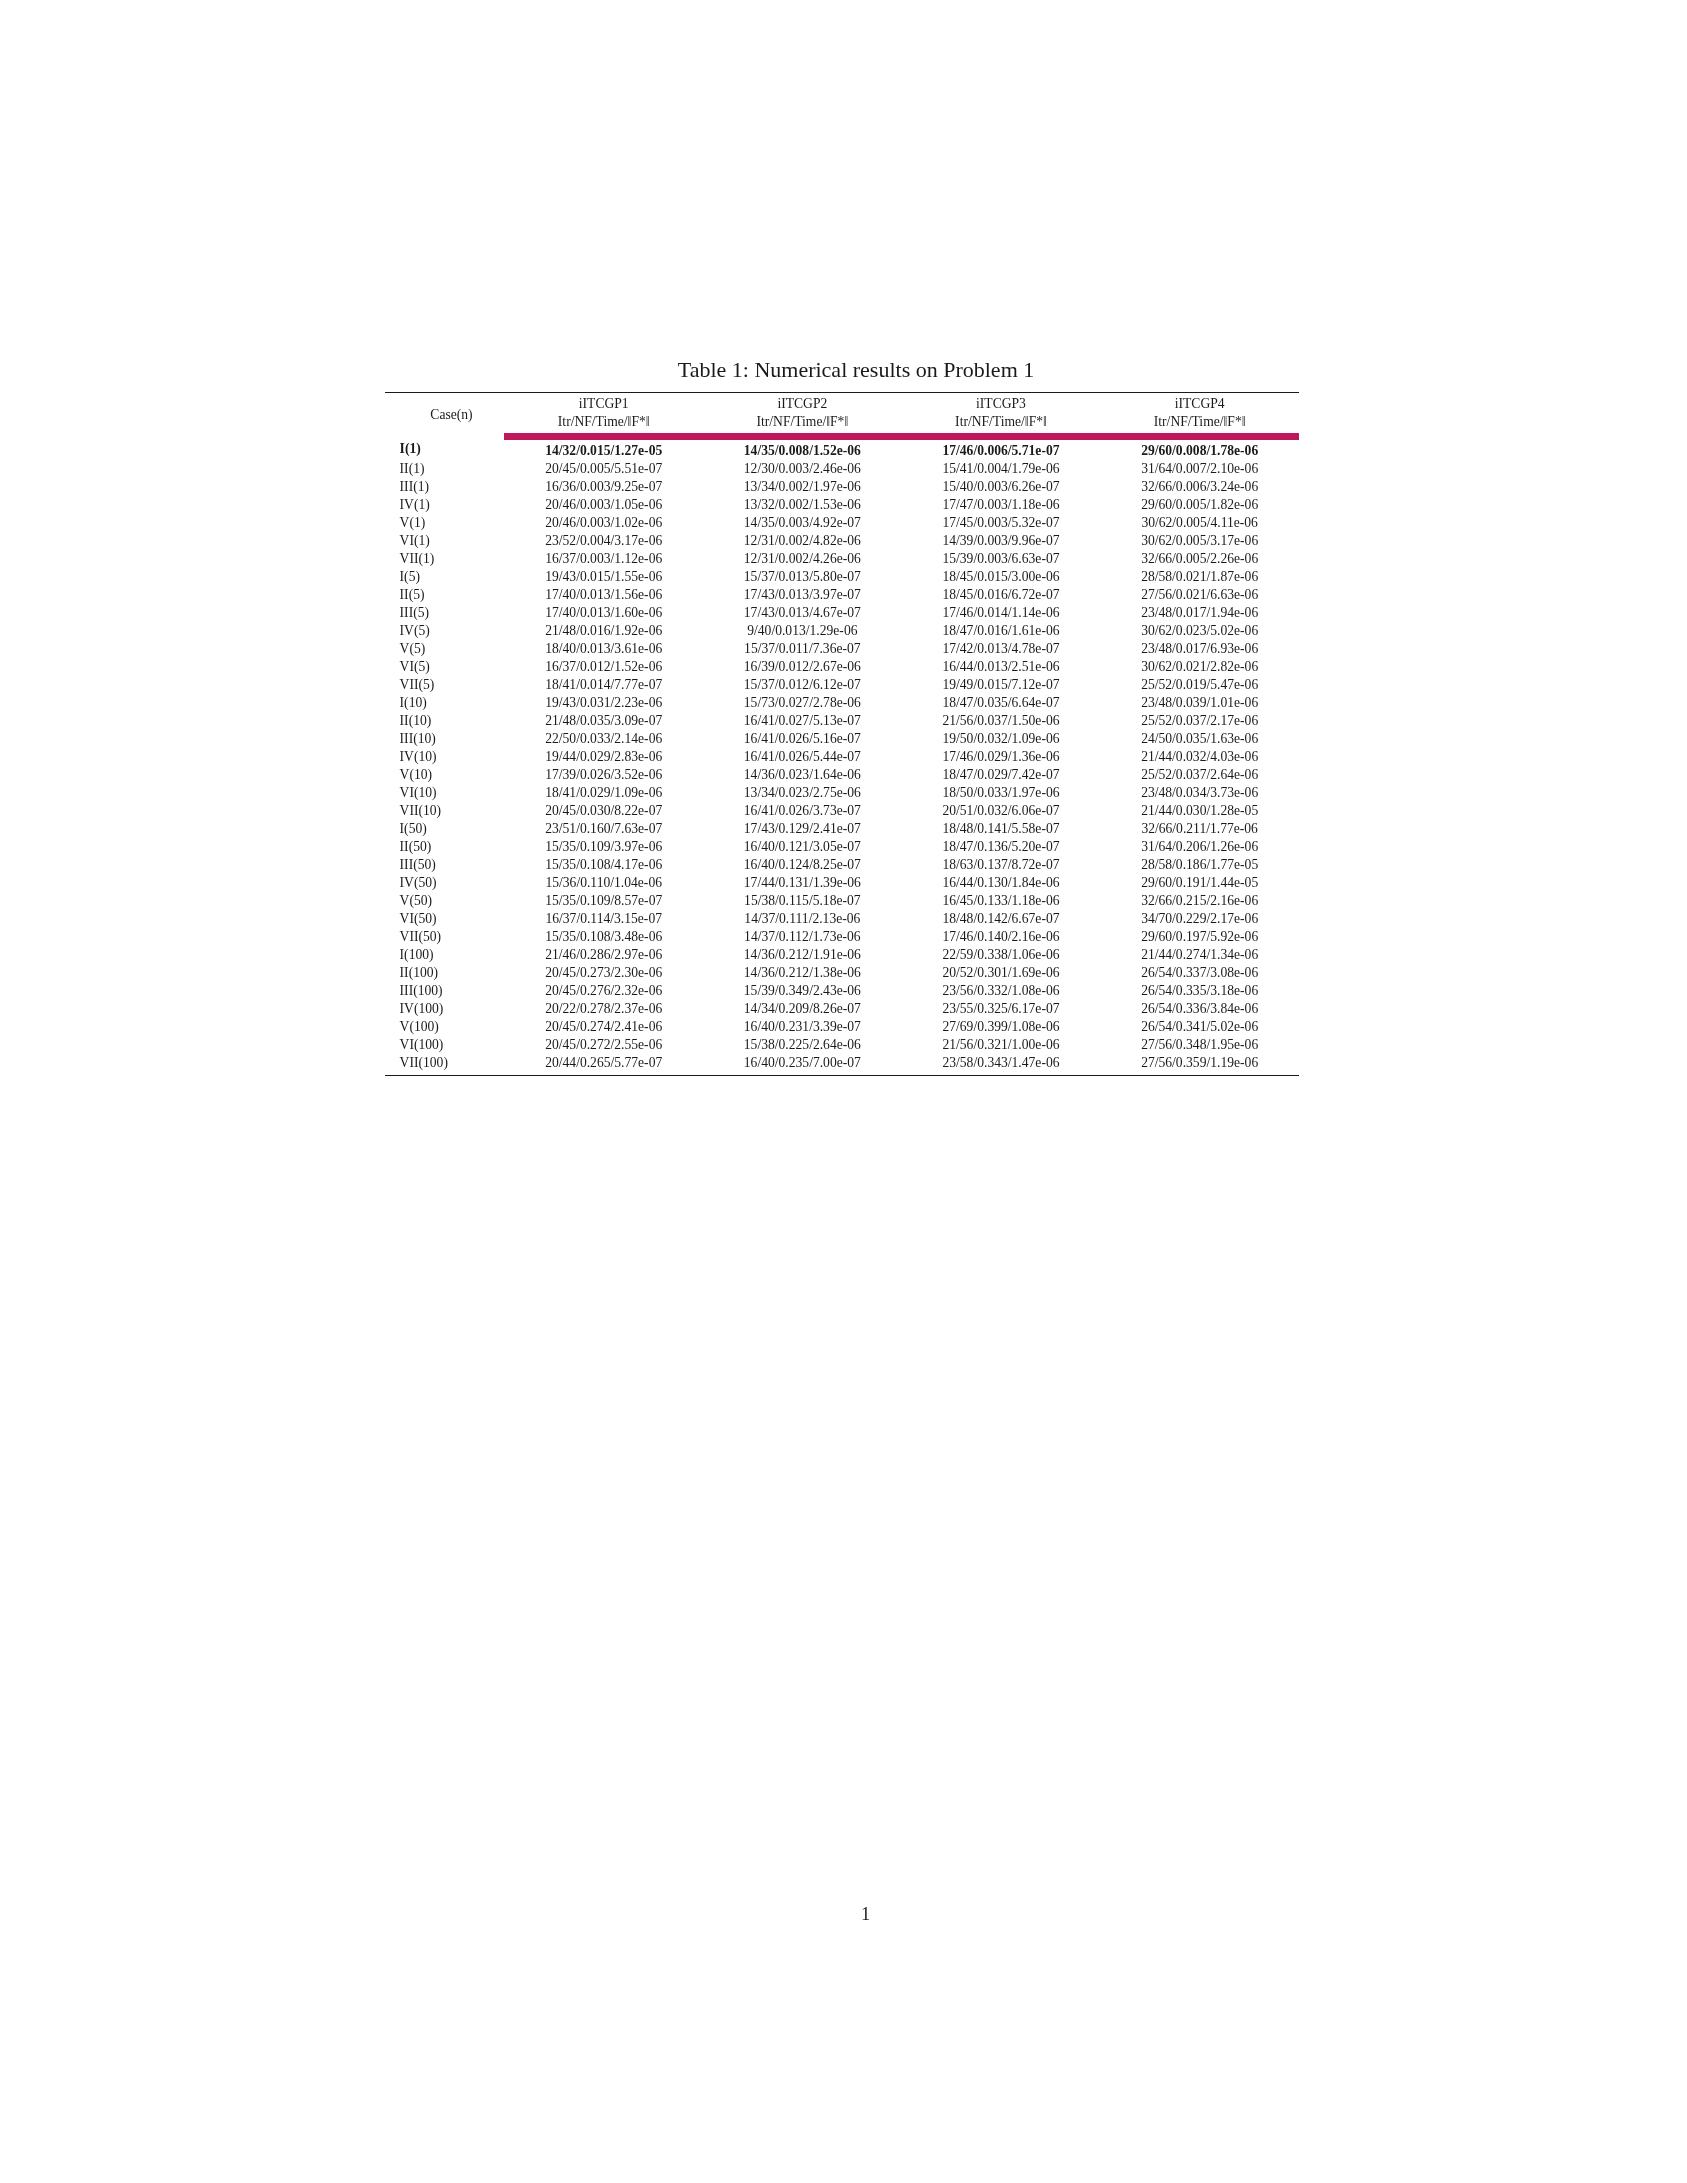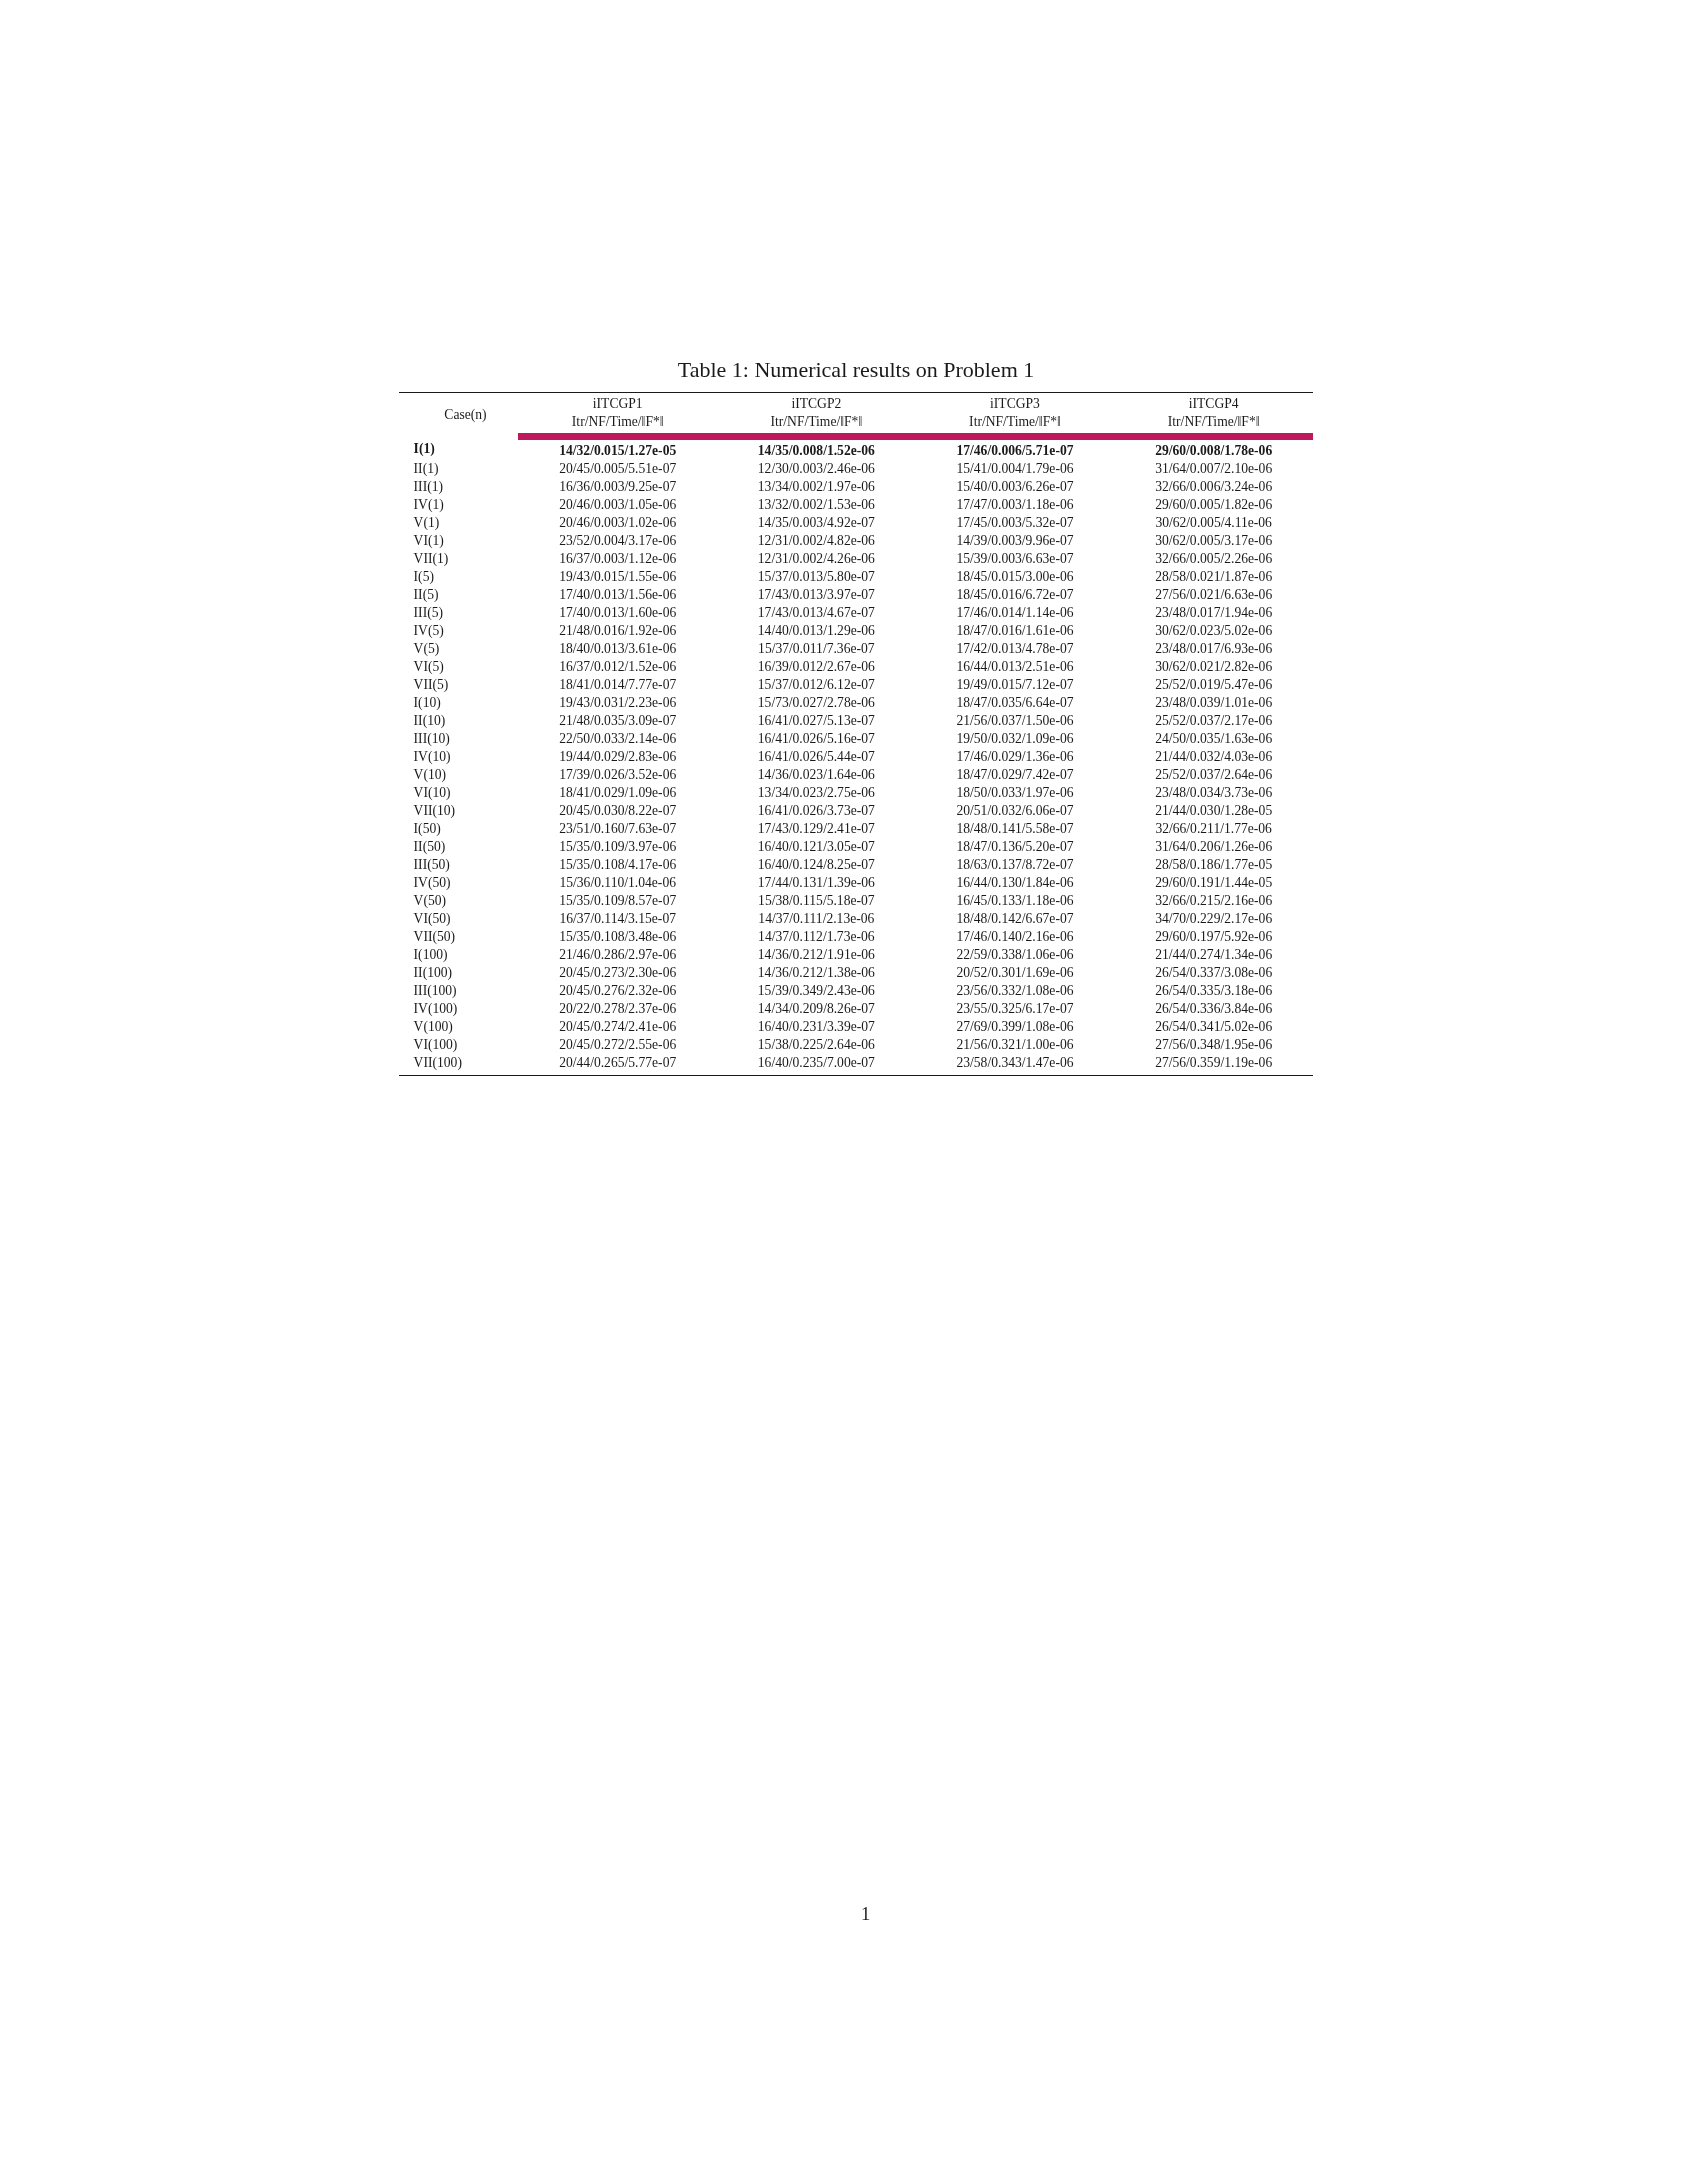--- a/index.html
+++ b/index.html
@@ -21,21 +21,21 @@
     top: 357px;
     left: 377px;
     width: 914px;
     text-align: center;
     font-size: 22px;
     white-space: nowrap;
   }
   #results-table {
     position: absolute;
     top: 392px;
-    left: 377px;
+    left: 363px;
     width: 914px;
     border-collapse: collapse;
     border-top: 1.7px solid #1a1a1a;
     border-bottom: 1.7px solid #1a1a1a;
     font-size: 13.6px;
   }
   #results-table thead tr.group-row th {
     padding-top: 2.6px;
     font-weight: normal;
     text-align: center;
@@ -174,21 +174,21 @@
         <tr>
           <td class="case">III(5)</td>
           <td>17/40/0.013/1.60e-06</td>
           <td>17/43/0.013/4.67e-07</td>
           <td>17/46/0.014/1.14e-06</td>
           <td>23/48/0.017/1.94e-06</td>
         </tr>
         <tr>
           <td class="case">IV(5)</td>
           <td>21/48/0.016/1.92e-06</td>
-          <td>14/40/0.013/1.29e-06</td>
+          <td>9/40/0.013/1.29e-06</td>
           <td>18/47/0.016/1.61e-06</td>
           <td>30/62/0.023/5.02e-06</td>
         </tr>
         <tr>
           <td class="case">V(5)</td>
           <td>18/40/0.013/3.61e-06</td>
           <td>15/37/0.011/7.36e-07</td>
           <td>17/42/0.013/4.78e-07</td>
           <td>23/48/0.017/6.93e-06</td>
         </tr>

